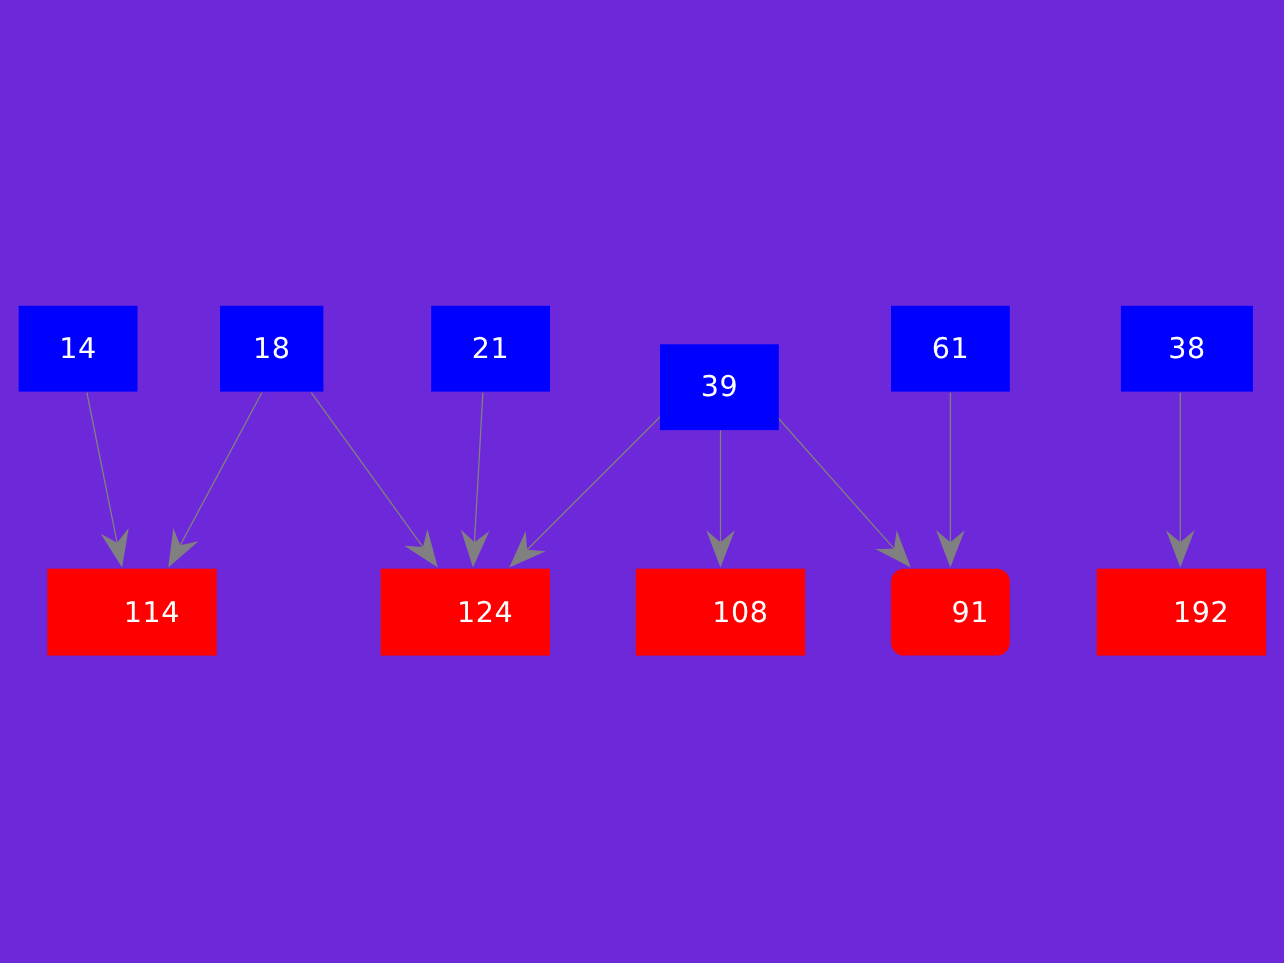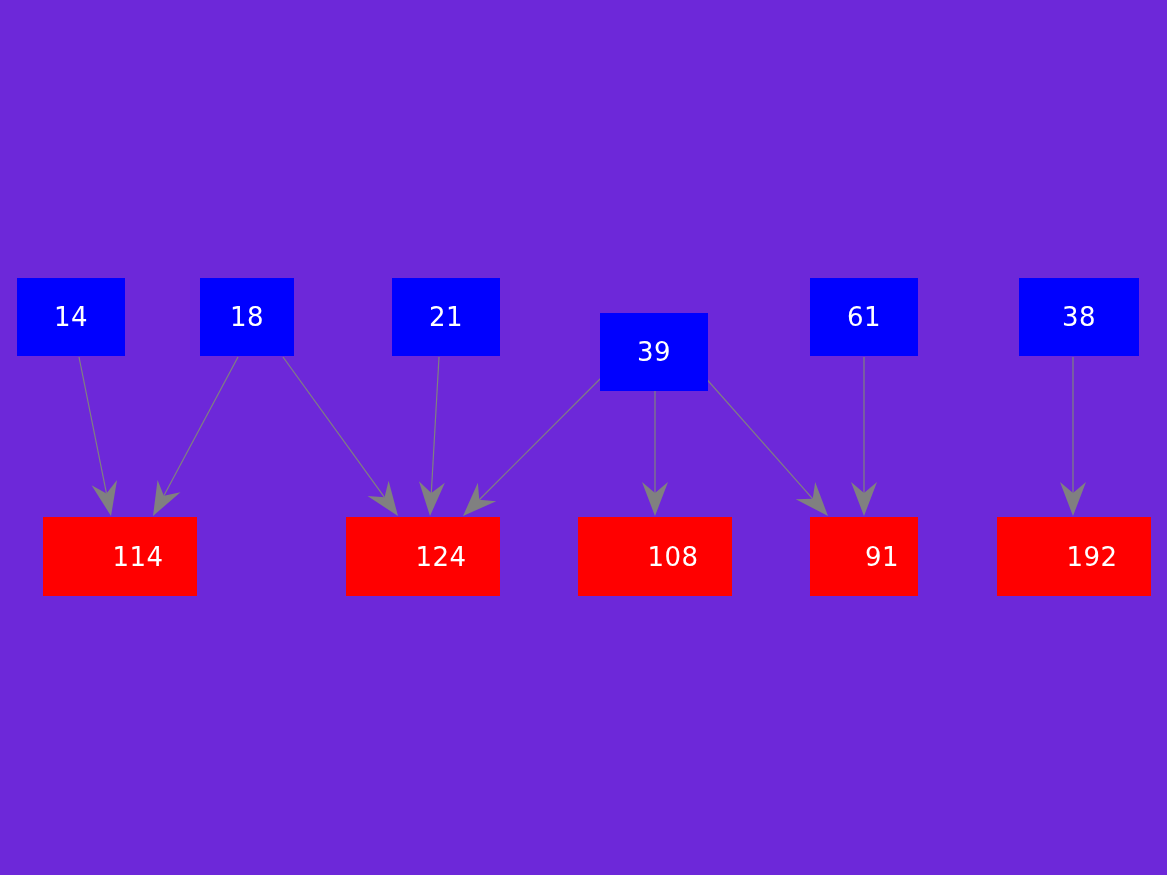--- a/index.html
+++ b/index.html
@@ -114,20 +114,20 @@
       </div>
       <div class="node node-target" style="left: 43px; top: 517px; width: 154px; height: 79px;">
         <span class="node-label">114</span>
       </div>
       <div class="node node-target" style="left: 346px; top: 517px; width: 154px; height: 79px;">
         <span class="node-label">124</span>
       </div>
       <div class="node node-target" style="left: 578px; top: 517px; width: 154px; height: 79px;">
         <span class="node-label">108</span>
       </div>
-      <div class="node node-target" style="left: 810px; top: 517px; width: 108px; height: 79px;">
+      <div class="node node-target" style="left: 810px; top: 517px; width: 108px; height: 79px; border-radius: 12px;">
         <span class="node-label">91</span>
       </div>
       <div class="node node-target" style="left: 997px; top: 517px; width: 154px; height: 79px;">
         <span class="node-label">192</span>
       </div>
     </div>
 </div>
 
 </body></html>

